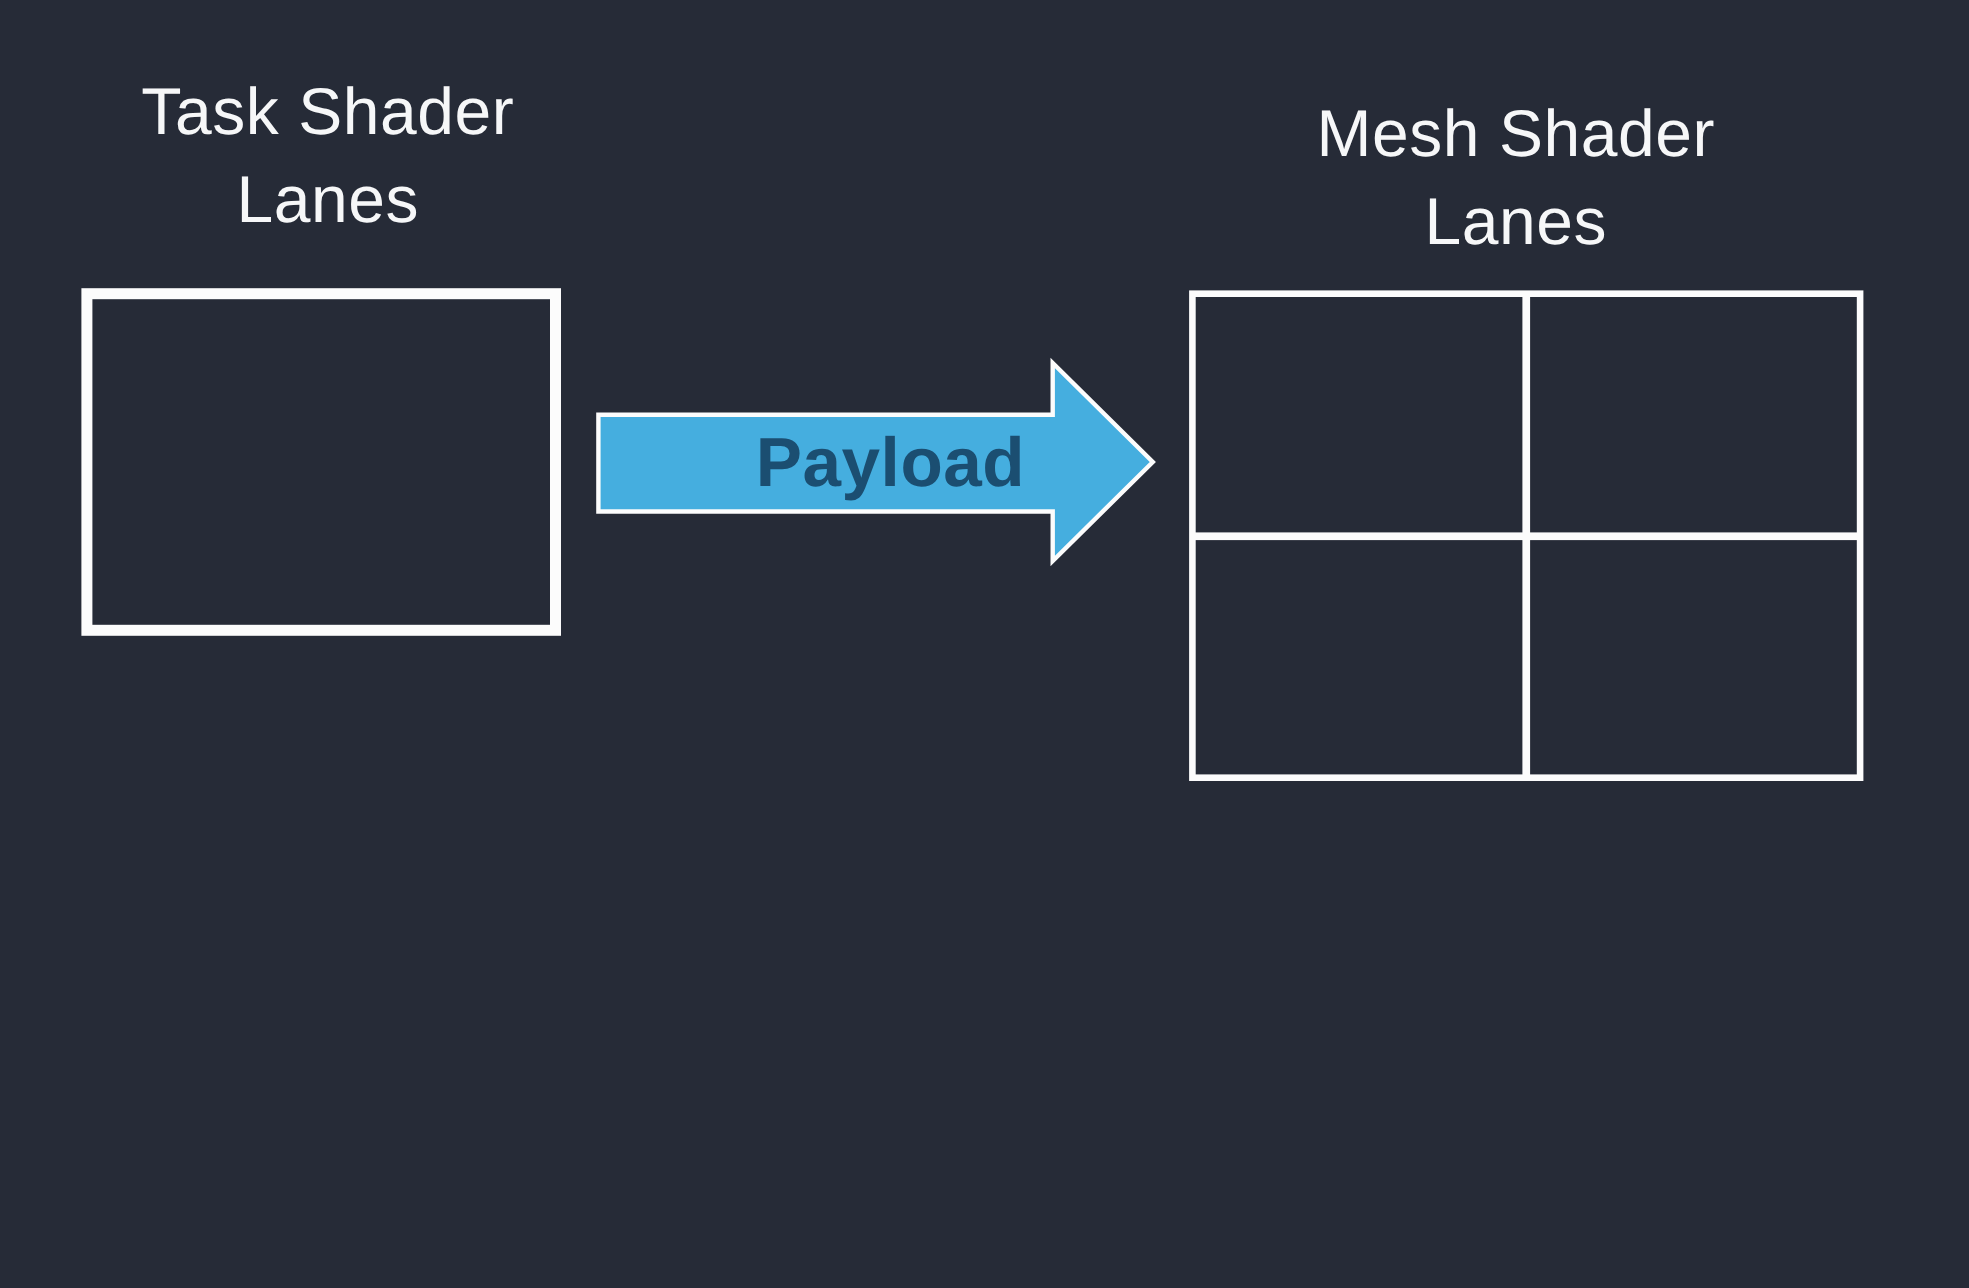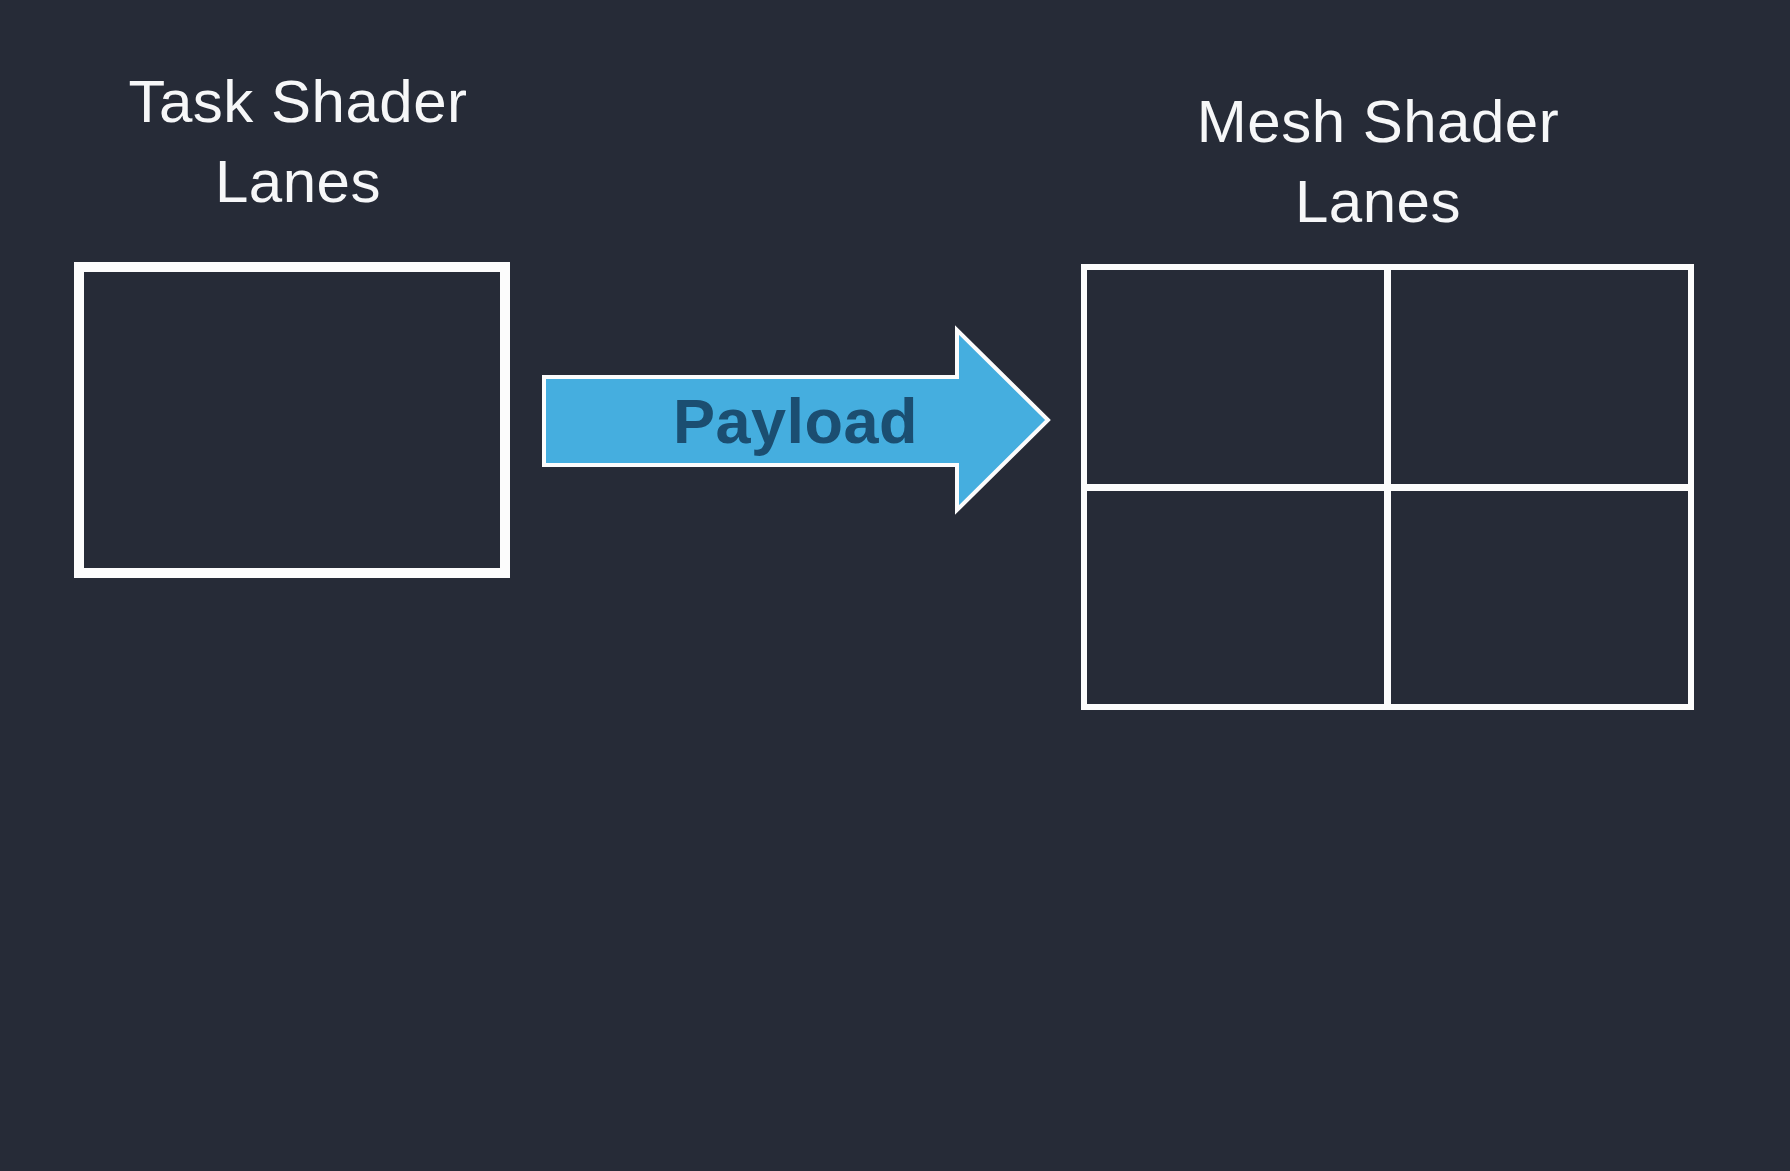--- a/index.html
+++ b/index.html
@@ -56,21 +56,21 @@
     stroke-width: 4;
     stroke-linejoin: miter;
   }
 
   .payload-label {
     position: absolute;
     left: 542px;
     top: 375px;
     width: 415px;
     height: 92px;
-    padding-left: 46px;
+    padding-left: 60px;
     box-sizing: content-box;
     display: flex;
     align-items: center;
     justify-content: center;
     font-size: 63px;
     font-weight: 700;
     color: var(--arrow_label, #1B4E71);
     letter-spacing: 0.5px;
   }
 

